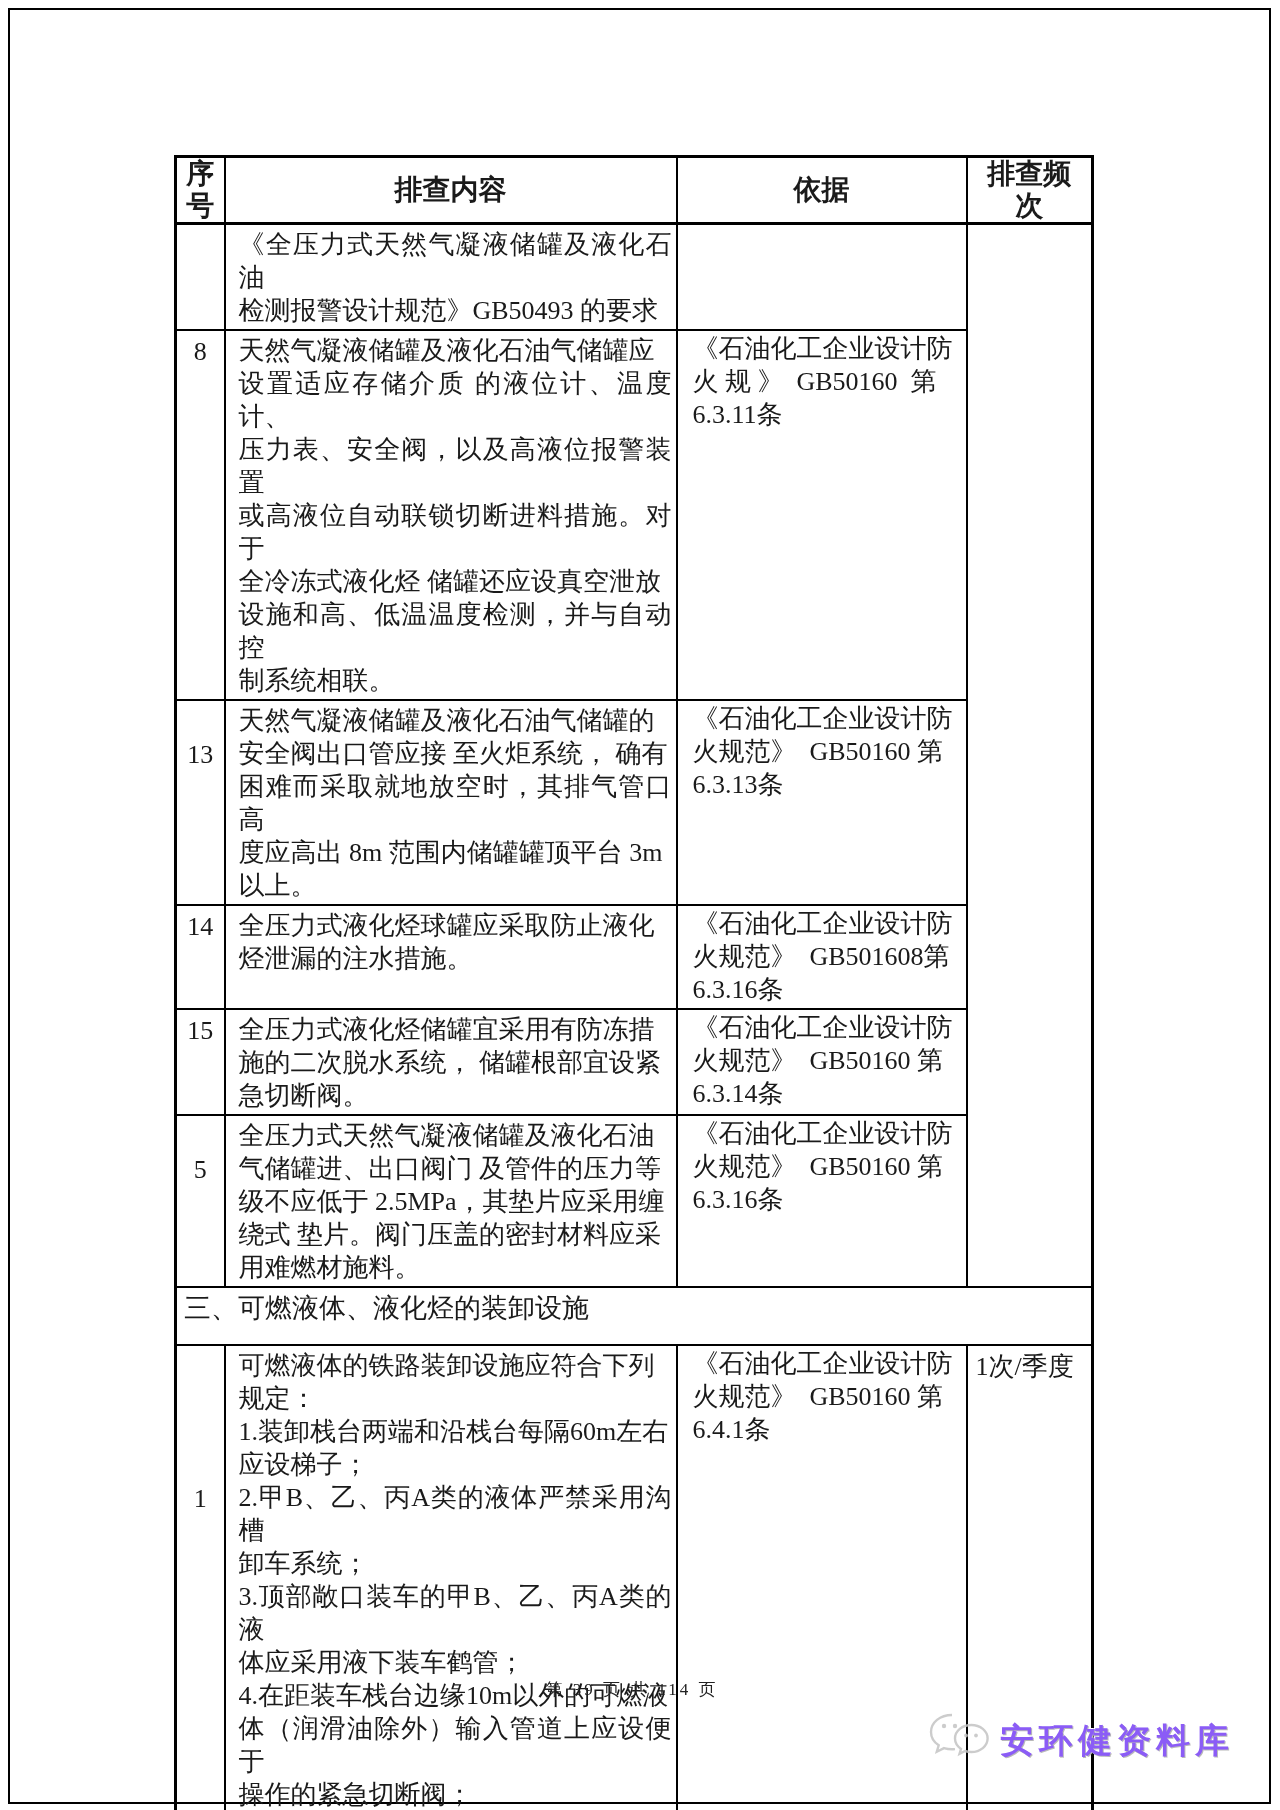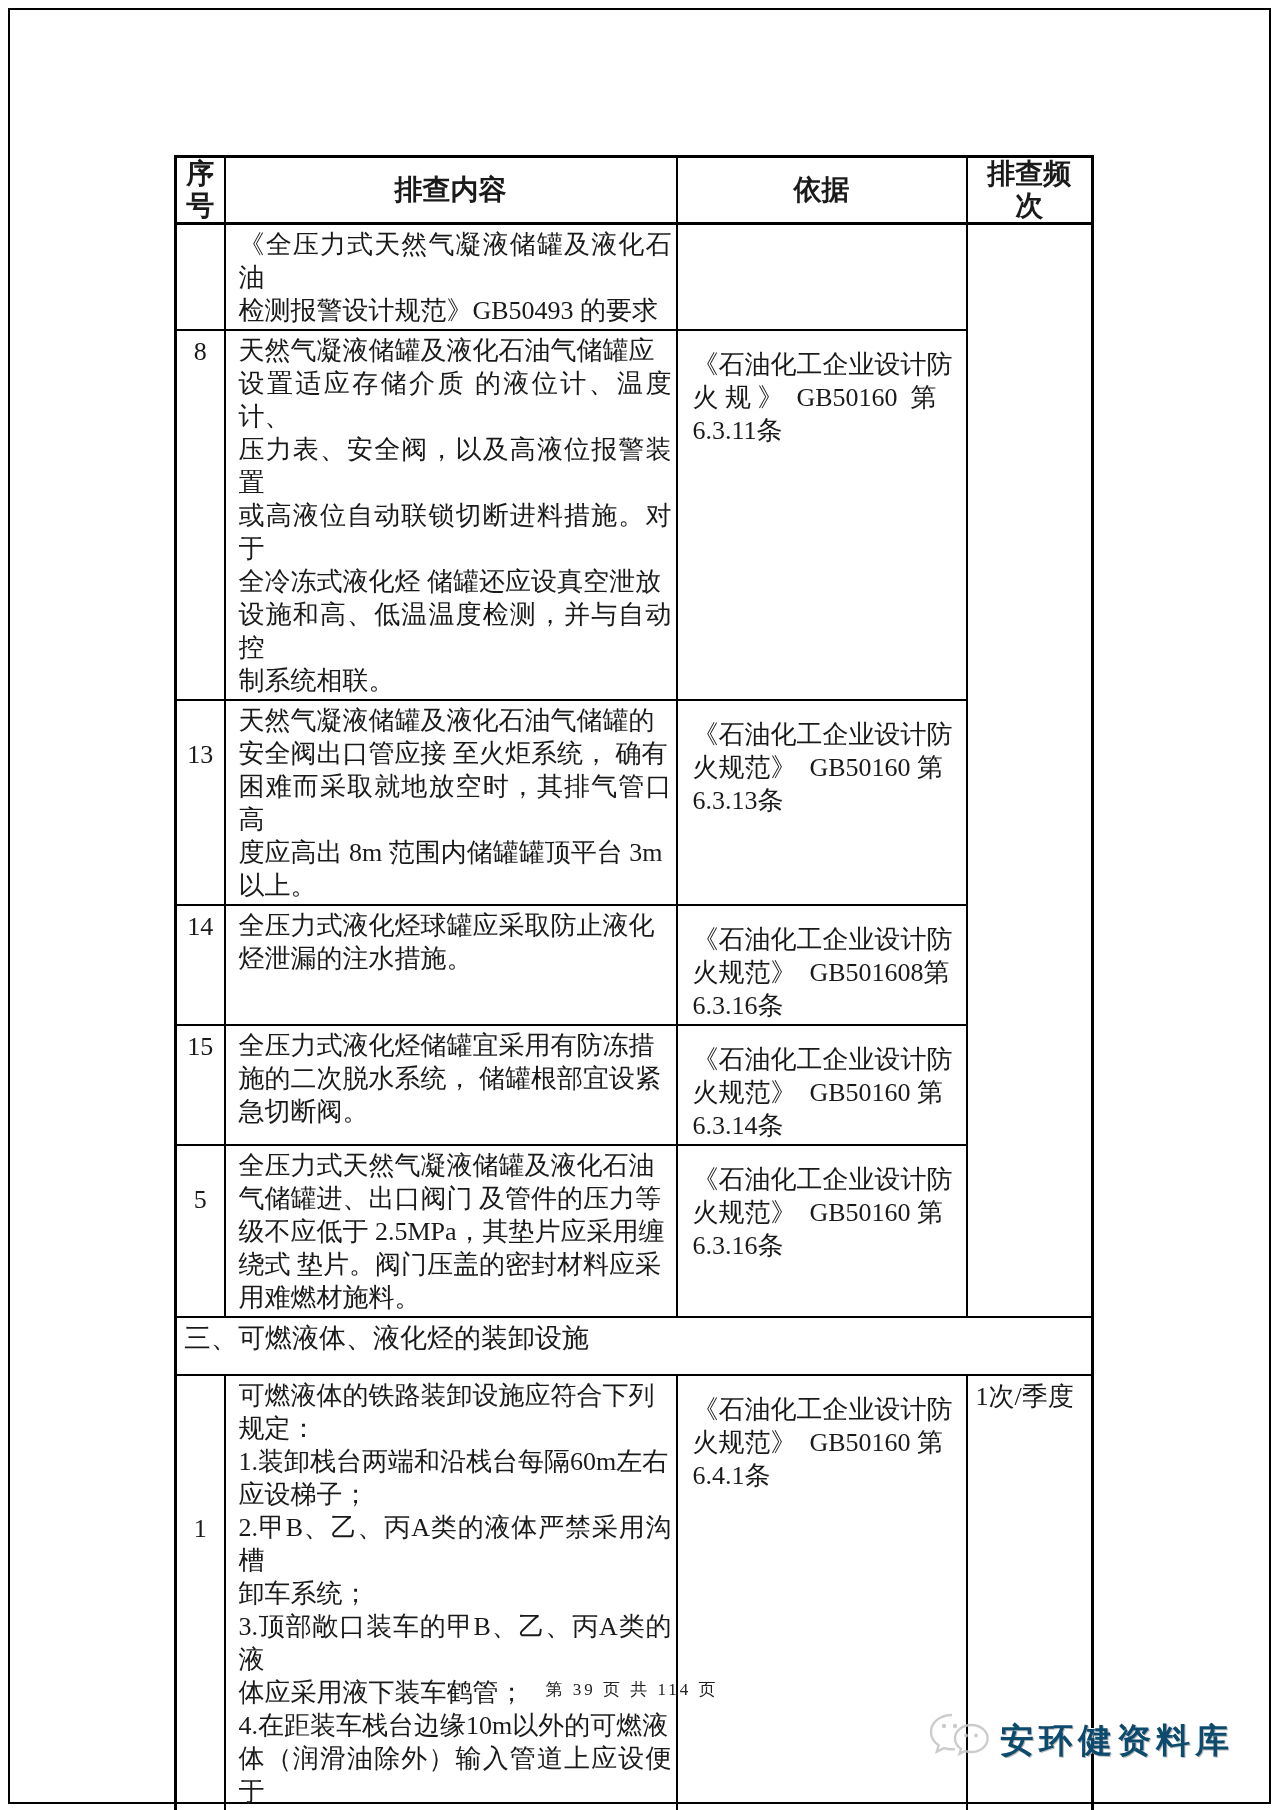--- a/index.html
+++ b/index.html
@@ -48,21 +48,21 @@
   td.num-l2{padding-top:37px;margin-top:24px;}
   td.num-l5{padding-top:136px;}
   td.content-cell{
     font-size:26px;line-height:33px;
     padding:3px 4px 2px 13px;
     white-space:pre-wrap;
     text-align:justify;
   }
   td.basis-cell{
     font-size:26px;line-height:33px;
-    padding:17px 4px 2px 15px;
+    padding:1px 4px 2px 15px;
     white-space:pre-wrap;
   }
   td.freq-cell{
     font-size:26px;line-height:33px;
     padding:4px 6px 0 8px;
   }
   td.section-cell{
     font-weight:bold;
     font-size:27px;line-height:37px;
     padding:2px 4px 17px 7px;
@@ -72,21 +72,21 @@
     text-align:center;
     font-size:17px;letter-spacing:3px;
     color:#222;
   }
   .watermark{
     position:absolute;right:46px;top:1712px;
     display:flex;align-items:center;gap:10px;
   }
   .wm-text{
     font-size:34px;letter-spacing:5px;font-weight:bold;
-    color:#0c4a6e;
+    color:#8b5cf6;
     text-shadow:1px 1px 0 #b9b9b9, -1px -1px 0 #ffffff;
     white-space:nowrap;
   }
   .wm-icon{opacity:.85;}
 </style>
 </head>
 <body>
 
 <div class="page">
 

